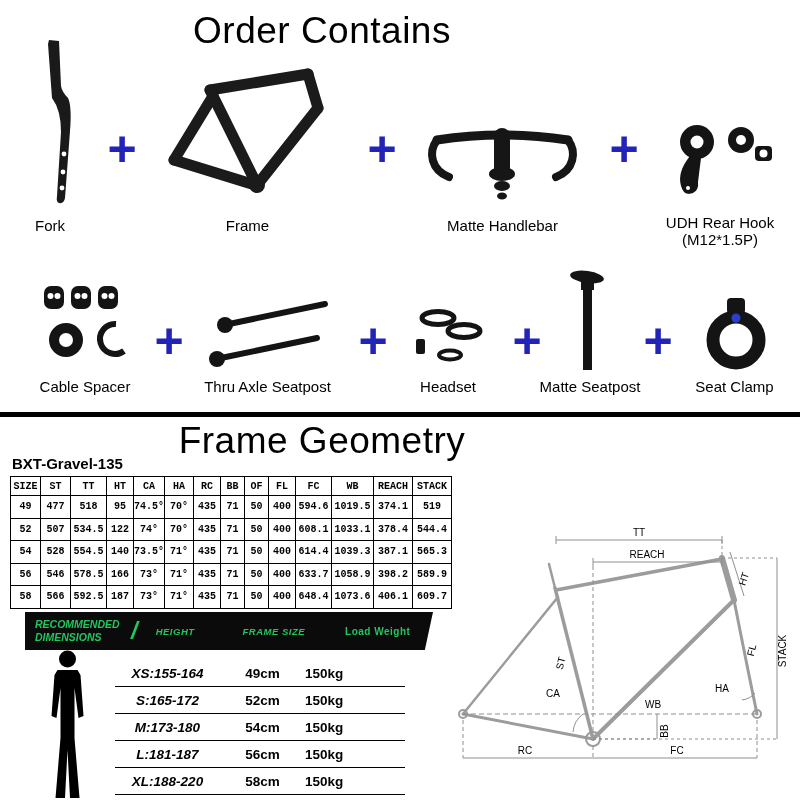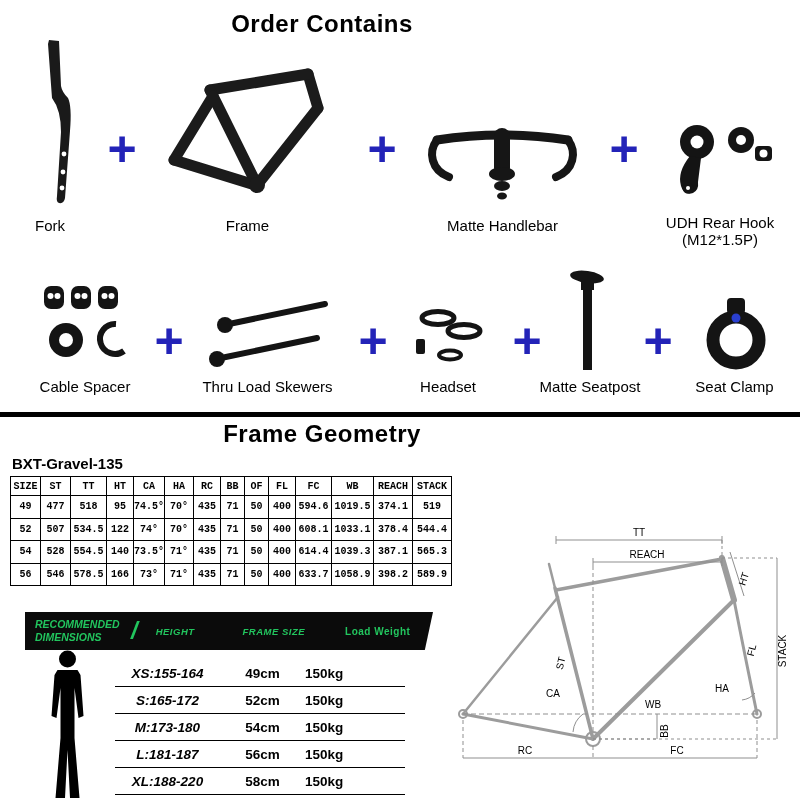--- a/index.html
+++ b/index.html
@@ -2,21 +2,21 @@
 <html style="--plus-blue: #2323b8; --accent-blue: #2a3fd0;"><head>
 <meta charset="utf-8">
 <style>
   * { margin:0; padding:0; box-sizing:border-box; }
   html,body { width:800px; height:800px; }
   body {
     position:relative; background:#fff; overflow:hidden;
     font-family:"Liberation Sans", sans-serif; color:#000;
   }
   .abs { position:absolute; }
-  .section-title { width:644px; text-align:center; font-size:24px; font-weight:700; letter-spacing:.5px; }
+  .section-title { width:644px; text-align:center; font-size:37px; font-weight:400; letter-spacing:.5px; }
   .part-label { text-align:center; font-size:15px; font-weight:500; line-height:1.15; }
   .plus { width:44px; text-align:center; font-size:50px; font-weight:bold; line-height:1; color:var(--plus-blue,#2323b8); }
   .divider { left:0; top:412px; width:800px; height:5px; background:#000; }
 
   .model-label { left:12px; top:455px; font-size:15px; font-weight:600; }
 
   .geo-table { left:10px; top:476px; border-collapse:collapse; table-layout:fixed; width:441px;
                font-family:"Liberation Mono", monospace; border:1.5px solid #000; }
   .geo-table th, .geo-table td { border:1px solid #000; text-align:center; padding:0; overflow:hidden; white-space:nowrap; }
   .geo-table th { font-size:10px; height:19px; font-weight:bold; }
@@ -154,21 +154,21 @@
 
 <div class="abs plus" style="left:636px;top:316px">+</div>
 
 <svg class="abs" style="left:698px;top:296px" width="75" height="75" viewBox="0 0 75 75">
   <circle cx="38" cy="44" r="23" fill="none" stroke="#141414" stroke-width="13"></circle>
   <rect x="29" y="2" width="18" height="16" rx="4" fill="#141414"></rect>
   <circle cx="38" cy="22" r="4.5" style="fill:var(--accent-blue,#2a3fd0)"></circle>
 </svg>
 
 <div class="abs part-label" style="left:15px;top:378px;width:140px">Cable Spacer</div>
-<div class="abs part-label" style="left:185px;top:378px;width:165px">Thru Load Skewers</div>
+<div class="abs part-label" style="left:185px;top:378px;width:165px">Thru Axle Seatpost</div>
 <div class="abs part-label" style="left:398px;top:378px;width:100px">Headset</div>
 <div class="abs part-label" style="left:520px;top:378px;width:140px">Matte Seatpost</div>
 <div class="abs part-label" style="left:672px;top:378px;width:125px">Seat Clamp</div>
 
 <div class="abs divider"></div>
 
 <h1 class="abs section-title" style="left:0;top:420px">Frame Geometry</h1>
 <div class="abs model-label">BXT-Gravel-135</div>
 
 <table class="abs geo-table">
@@ -264,20 +264,36 @@
         <td>71°</td>
         <td>435</td>
         <td>71</td>
         <td>50</td>
         <td>400</td>
         <td>633.7</td>
         <td>1058.9</td>
         <td>398.2</td>
         <td>589.9</td>
       </tr>
+      <tr>
+        <td>58</td>
+        <td>566</td>
+        <td>592.5</td>
+        <td>187</td>
+        <td>73°</td>
+        <td>71°</td>
+        <td>435</td>
+        <td>71</td>
+        <td>50</td>
+        <td>400</td>
+        <td>648.4</td>
+        <td>1073.6</td>
+        <td>406.1</td>
+        <td>609.7</td>
+      </tr>
     </tbody>
   </table>
 
 <div class="abs rec-banner">
   <div class="rec-title">RECOMMENDED DIMENSIONS</div>
   <div class="rec-slash">/</div>
   <span class="rec-h height">HEIGHT</span>
   <span class="rec-h framesize">FRAME SIZE</span>
   <span class="rec-h loadweight">Load Weight</span>
 </div>

